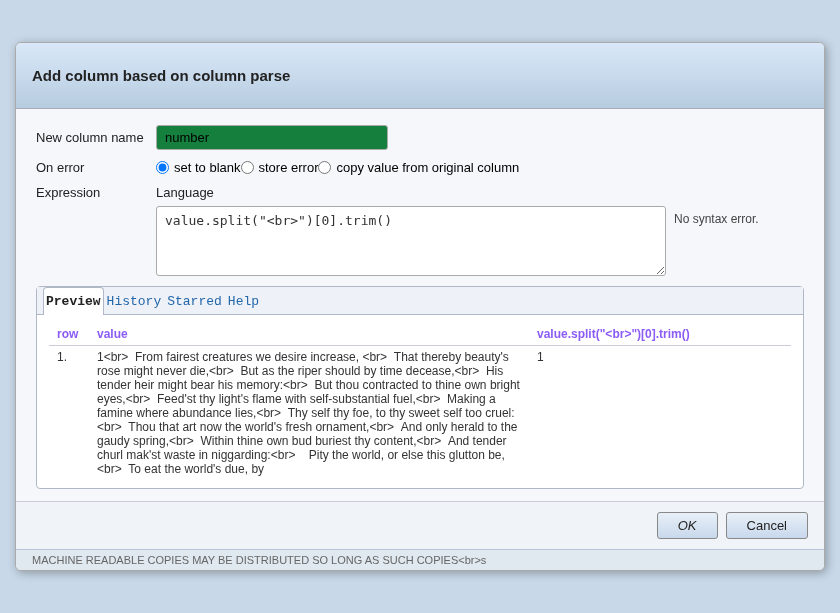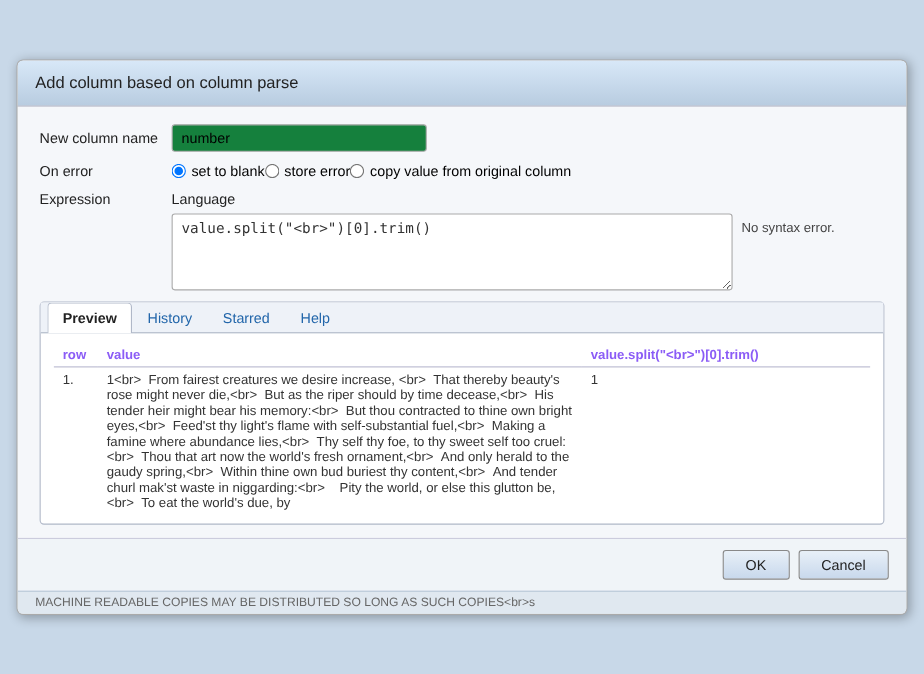--- a/index.html
+++ b/index.html
@@ -17,23 +17,23 @@
     .dialog {
       background: #f0f4f8;
       border: 1px solid #aaa;
       border-radius: 6px;
       width: 810px;
       box-shadow: 2px 2px 10px rgba(0,0,0,0.3);
       overflow: hidden;
     }
     .dialog-title {
       background: linear-gradient(to bottom, #d8e8f8, #b8cce0);
-      padding: 12px 16px;
+      padding: 24px 16px;
       font-size: 15px;
-      font-weight: normal;
+      font-weight: bold;
       color: #222;
       border-bottom: 1px solid #aab;
     }
     .dialog-body {
       padding: 16px 20px 12px 20px;
       background: #f5f7fa;
     }
     .form-row {
       display: flex;
       align-items: center;
@@ -134,29 +134,30 @@
       margin-top: 4px;
     }
     .tabs-header {
       display: flex;
       align-items: flex-end;
       border-bottom: 1px solid #b0b8c8;
       padding: 0 6px;
       background: #eef2f8;
     }
     .tab {
-      padding: 6px 13px;
+      padding: 6px 2px;
       font-size: 13px;
       cursor: pointer;
       border: 1px solid transparent;
       border-bottom: none;
       border-radius: 4px 4px 0 0;
       margin-bottom: -1px;
       color: #2266aa;
       background: transparent;
+      font-family: Liberation Mono, monospace;
     }
     .tab.active {
       background: white;
       border-color: #b0b8c8;
       border-bottom-color: white;
       color: #222;
       font-weight: bold;
     }
     .table-area {
       padding: 8px 12px;
@@ -196,20 +197,21 @@
     .btn {
       padding: 5px 20px;
       font-size: 13px;
       border-radius: 3px;
       cursor: pointer;
       border: 1px solid #888;
     }
     .btn-ok {
       background: linear-gradient(to bottom, #e8f0f8, #c8d8ec);
       color: #222;
+      font-style: italic;
     }
     .btn-cancel {
       background: linear-gradient(to bottom, #e8f0f8, #c8d8ec);
       color: #222;
     }
     .bottom-bar {
       background: #e0e8f0;
       padding: 4px 16px;
       font-size: 11px;
       color: #666;

